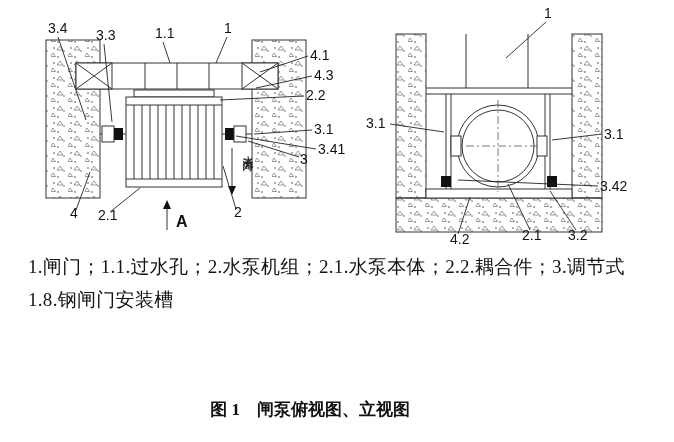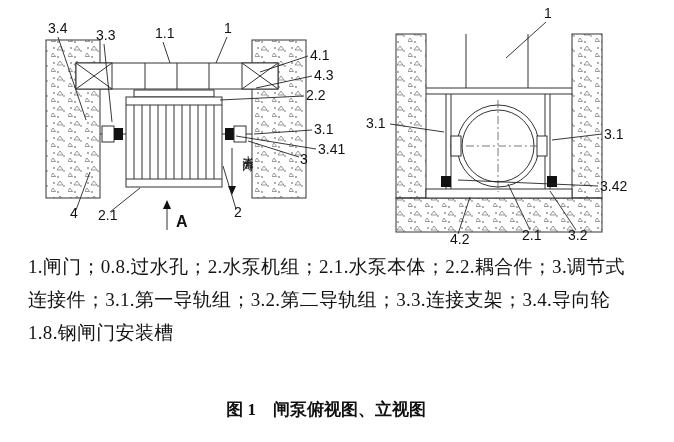--- a/index.html
+++ b/index.html
@@ -21,21 +21,21 @@
     writing-mode:vertical-rl; text-orientation:upright;
     font-family:"Liberation Sans", sans-serif;
     font-size:11px; letter-spacing:2px; color:#111;
   }
   .legend {
     position:absolute; left:28px; top:250px; width:634px;
     font-size:19px; line-height:33px; letter-spacing:0.3px; color:#141414;
   }
   .legend p { white-space:nowrap; }
   .caption {
-    position:absolute; left:16px; top:398px; width:620px;
+    position:absolute; left:0; top:398px; width:620px;
     text-align:center; font-weight:bold; font-size:17px; color:#111;
   }
 </style>
 </head>
 <body>
 
 <div class="page">
 
   <svg class="drawings" width="674" height="250" viewBox="0 0 674 250">
     <defs>
@@ -185,20 +185,19 @@
       <text x="600" y="191">3.42</text>
       <text x="450" y="244">4.2</text>
       <text x="522" y="240">2.1</text>
       <text x="568" y="240">3.2</text>
     </g>
   </svg>
 
   <div class="flow-label">水流方向</div>
 
   <div class="legend">
-    <p>1.闸门；0.8.过水孔；2.水泵机组；2.1.水泵本体；2.2.耦合件；3.调节式</p>
-    <p>连接件；3.1.第一导轨组；3.2.第二导轨组；3.3.连接支架；3.4.导向轮</p>
+    <p>1.闸门；1.1.过水孔；2.水泵机组；2.1.水泵本体；2.2.耦合件；3.调节式</p>
     <p>1.8.钢闸门安装槽</p>
   </div>
 
   <div class="caption">图 1　闸泵俯视图、立视图</div>
 
 </div>
 
 </body></html>

